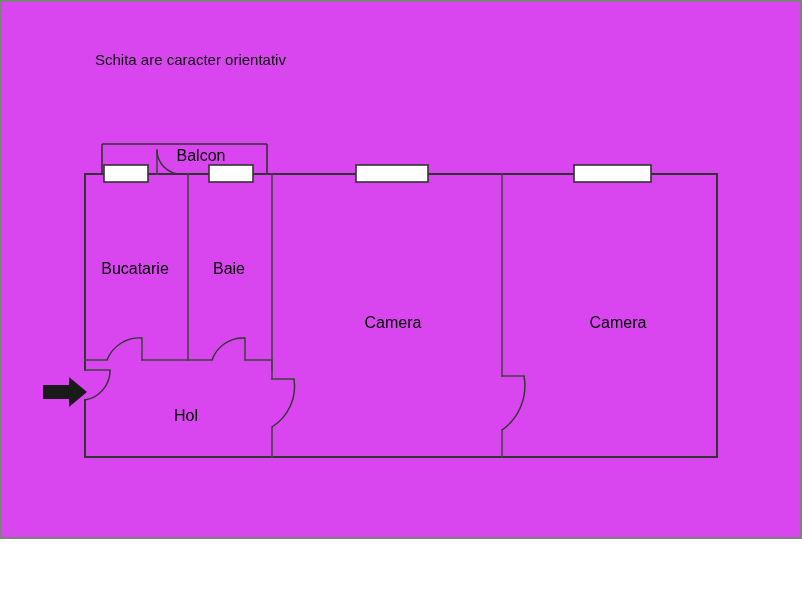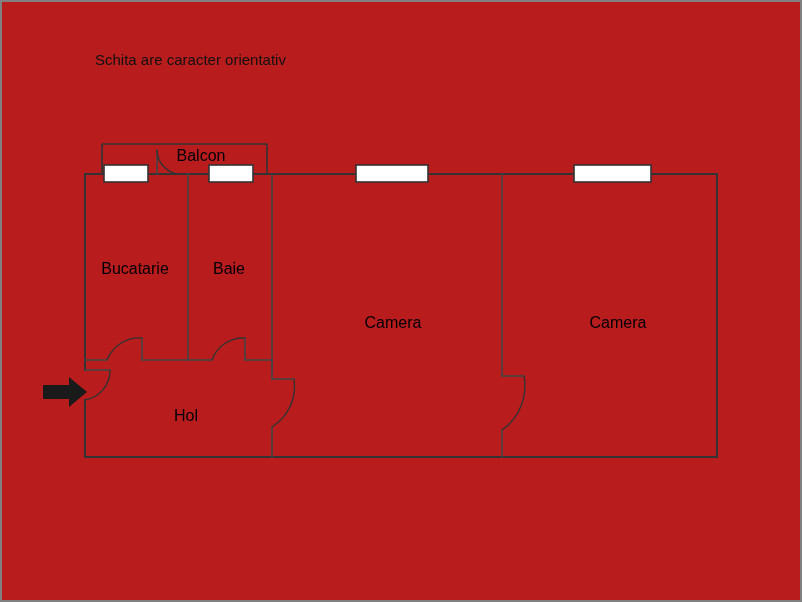--- a/index.html
+++ b/index.html
@@ -9,22 +9,22 @@
   }
   body {
     width: 802px;
     height: 602px;
     font-family: "Liberation Sans", sans-serif;
     overflow: hidden;
   }
   #page {
     position: relative;
     width: 802px;
-    height: 602px;
-    background: #b91c1c;
+    height: 539px;
+    background: #d946ef;
     box-sizing: border-box;
     border: 2px solid #808080;
   }
   #plan-svg {
     position: absolute;
     left: 0;
     top: 0;
     width: 802px;
     height: 602px;
     display: block;

